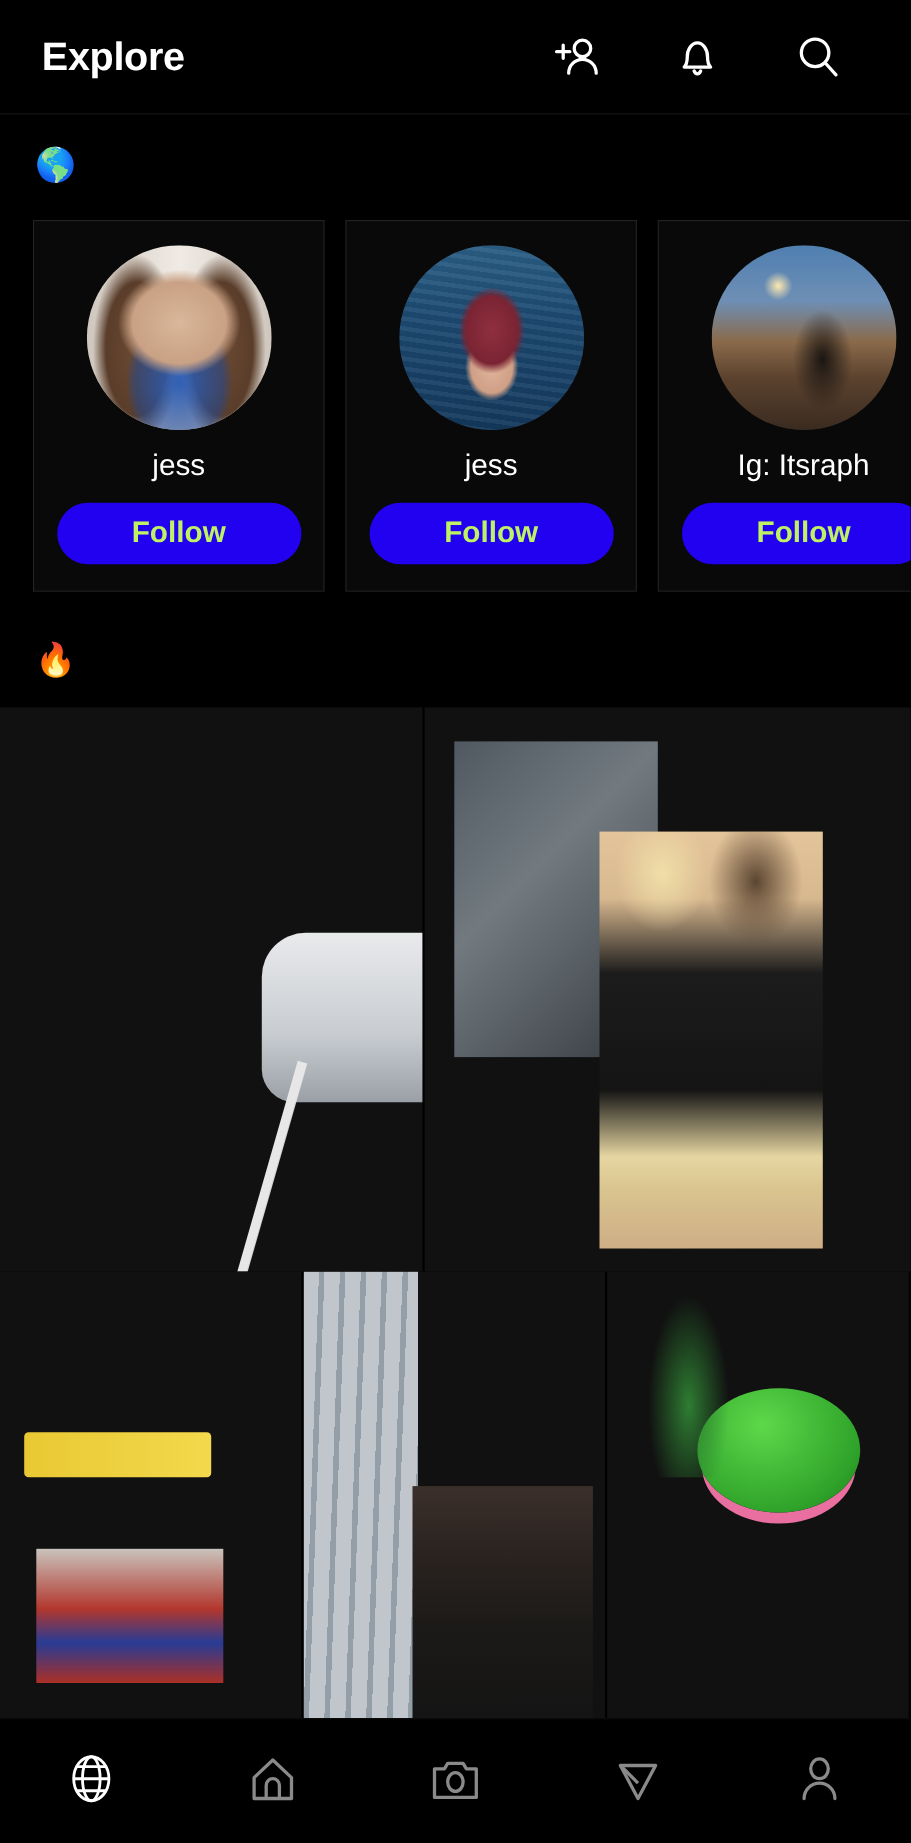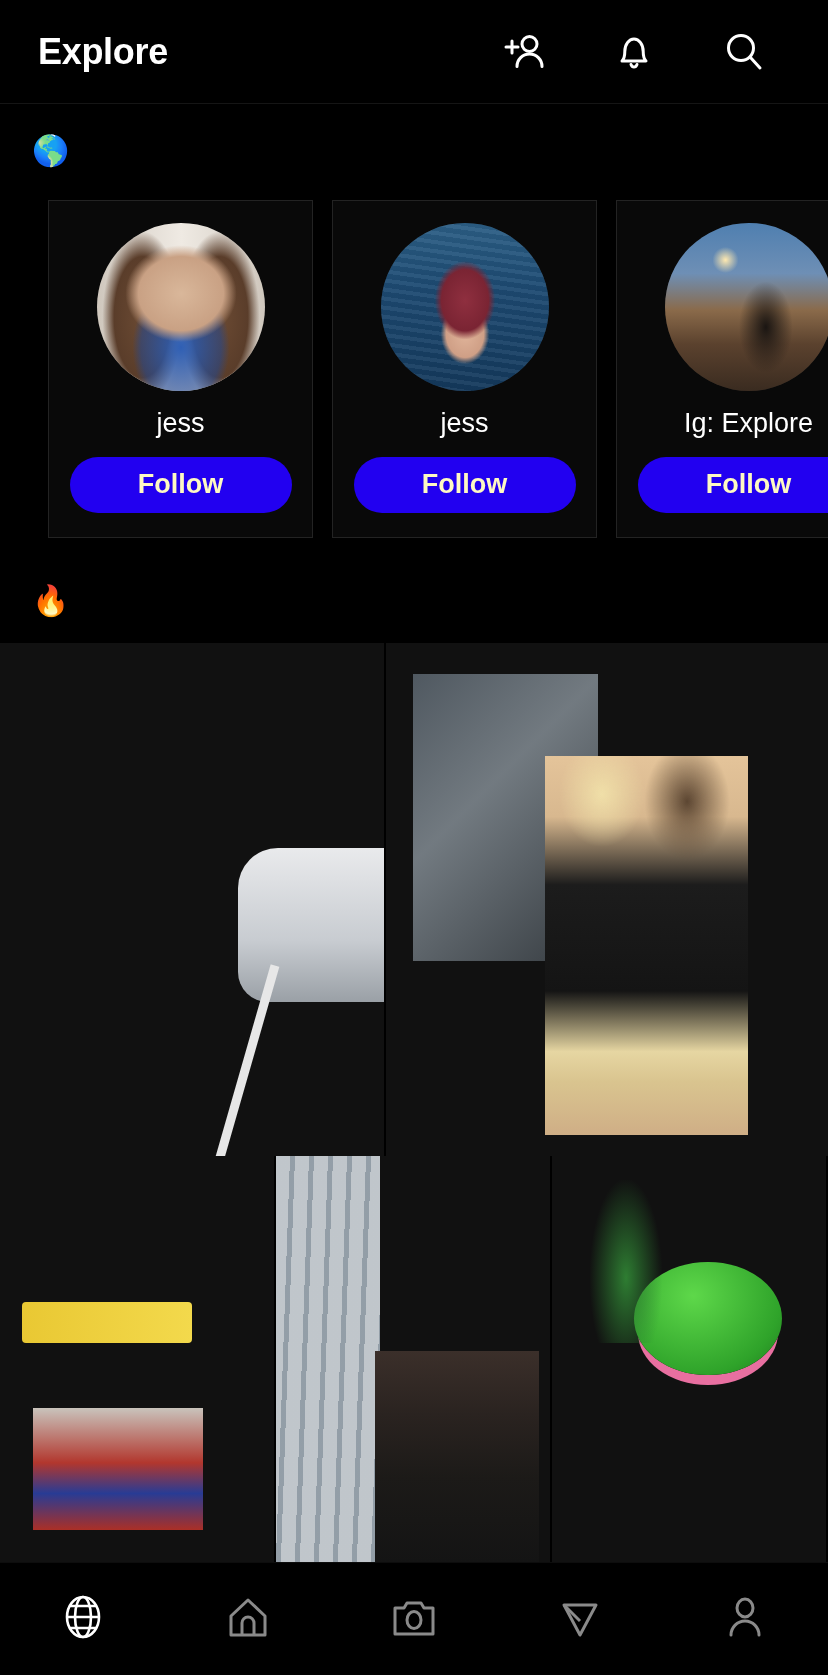--- a/index.html
+++ b/index.html
@@ -36,21 +36,21 @@
   .section-emoji { font-size:30px; line-height:1; }
   .section-title { font-size:28px; font-weight:bold; color:#fff; letter-spacing:-0.2px; }
 
   #suggested-head { position:absolute; top:130px; left:0; height:42px; }
   #featured-head  { position:absolute; top:580px; left:0; height:42px; }
 
   
   .rail {
     position:absolute; top:200px; left:0;
     width:828px; height:338px;
-    display:flex; gap:19px; padding-left:48px;
+    display:flex; gap:19px; padding-left:30px;
     overflow:hidden;
   }
   .friend-card {
     flex:0 0 265px; height:338px;
     background:#090909; border:1px solid #232323;
     display:flex; flex-direction:column; align-items:center;
     padding-top:22px;
   }
   .avatar {
     width:168px; height:168px; border-radius:50%;
@@ -58,21 +58,21 @@
     background:#1a1a1a;
   }
   .avatar .ph { position:absolute; inset:0; }
   .friend-name {
     margin-top:18px; font-size:27px; color:#fff; font-weight:500;
     white-space:nowrap; line-height:1.1;
   }
   .follow-btn {
     margin-top:18px; width:222px; height:56px;
     background:#2200f0; border:none; border-radius:28px;
-    color:#fef9c3; font-size:27px; font-weight:bold;
+    color:#bef264; font-size:27px; font-weight:bold;
     font-family:"Liberation Sans", sans-serif;
     cursor:pointer; display:flex; align-items:center; justify-content:center;
   }
 
   
   .grid { position:absolute; top:643px; left:0; width:828px; }
   .grid-row { display:flex; width:828px; }
   .grid-row.top { height:513px; }
   .grid-row.bottom { height:406px; }
   .cell { position:relative; overflow:hidden; background:#111; }
@@ -194,21 +194,21 @@
         <div class="ph ph-demy"></div>
       </div>
       <div class="friend-name">jess</div>
       <button class="follow-btn">Follow</button>
     </div>
 
     <div class="friend-card">
       <div class="avatar">
         <div class="ph ph-raph"></div>
       </div>
-      <div class="friend-name">Ig: Explore</div>
+      <div class="friend-name">Ig: Itsraph</div>
       <button class="follow-btn">Follow</button>
     </div>
 
   </div>
 
   <div class="section-head" id="featured-head">
     <span class="section-emoji">🔥</span>
   </div>
 
   <div class="grid">

